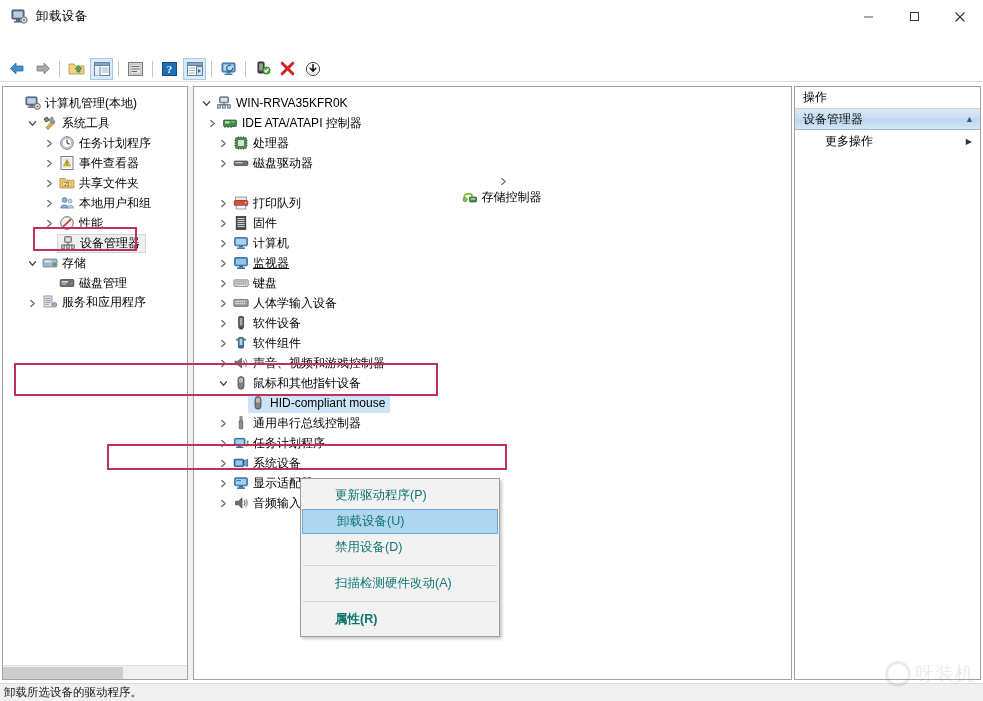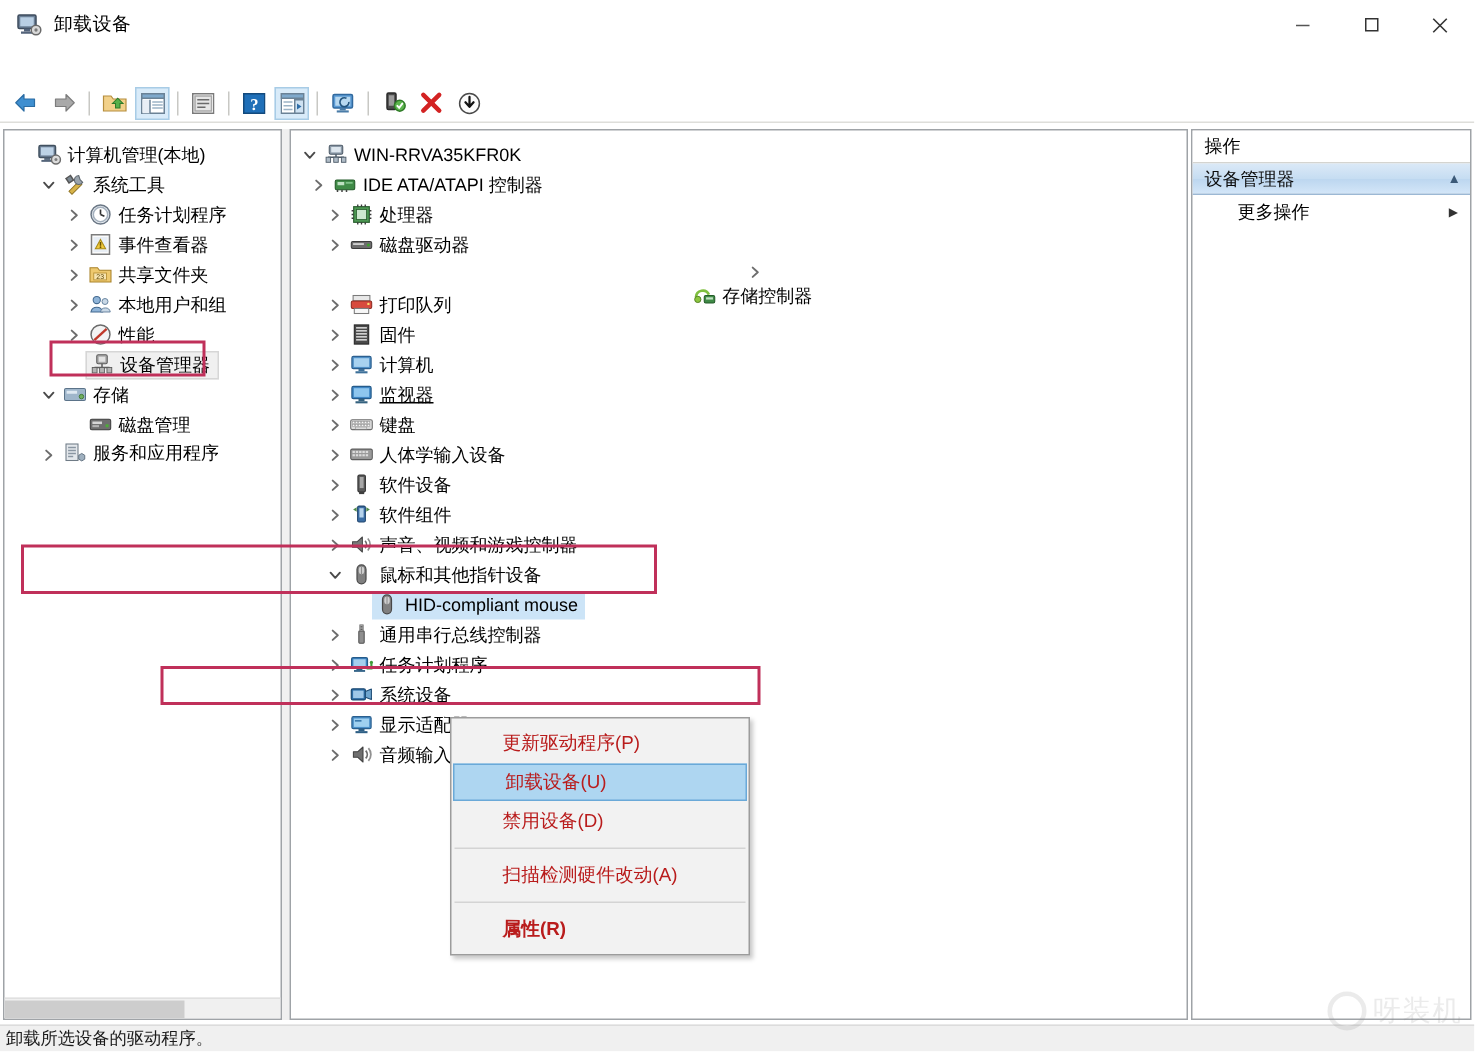--- a/index.html
+++ b/index.html
@@ -127,21 +127,21 @@
 
   
   .ctxmenu {
     position: absolute; left: 300px; top: 396px; width: 200px;
     background: #f2f2f2; border: 1px solid #9c9c9c;
     z-index: 50; padding: 3px 0;
     box-shadow: 2px 2px 3px rgba(0,0,0,.22);
   }
   .ctxitem {
     height: 27px; display: flex; align-items: center; padding-left: 34px;
-    font-size: 12.5px; color: #b91c1c;
+    font-size: 12.5px; color: #0f766e;
   }
   .ctxitem.bold { font-weight: bold; }
   .ctxitem.active {
     background: #aed6f1; border: 1px solid #6aa9d8;
     margin: 0 1px; height: 25px;
   }
   .ctxsep { height: 1px; background: #d4d4d4; margin: 4px 2px; }
 
   
   .statusbar {

